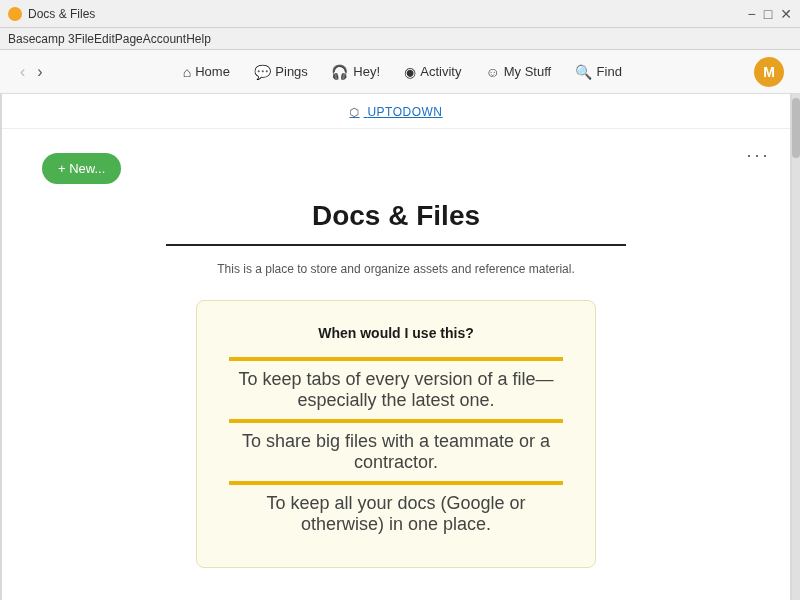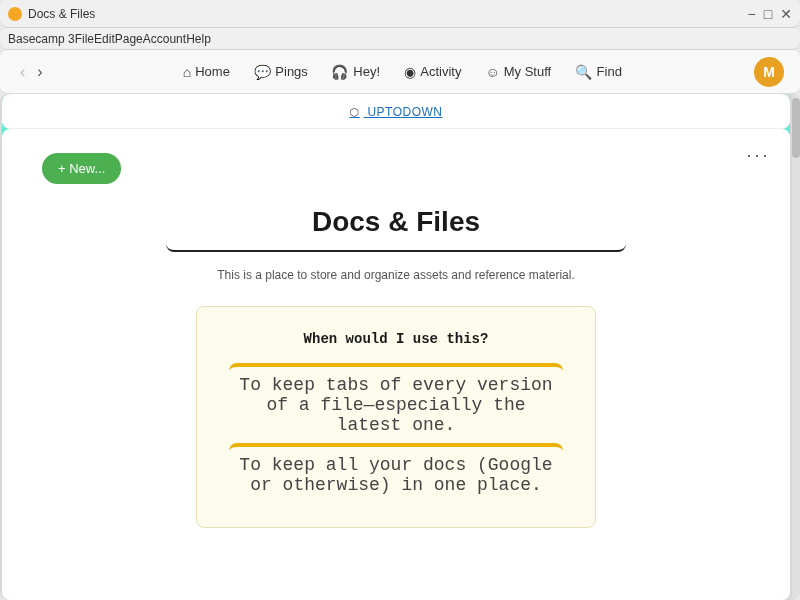--- a/index.html
+++ b/index.html
@@ -1,15 +1,15 @@
 <!DOCTYPE html>
 <html><head>
   <meta charset="utf-8">
   <style>
-    * { box-sizing: border-box; margin: 0; padding: 0; border-radius: 8px; }
+    * { box-sizing: border-box; margin: 0; padding: 0; }
     body {
       font-family: -apple-system, BlinkMacSystemFont, 'Segoe UI', sans-serif;
       background: #e8e8e8;
       width: 800px;
       height: 600px;
       overflow: hidden;
       display: flex;
       flex-direction: column;
     }
 
@@ -182,21 +182,21 @@
       background: #4caf50;
       color: white;
       border: none;
       border-radius: 20px;
       padding: 8px 16px;
       font-size: 13px;
       cursor: pointer;
       display: inline-flex;
       align-items: center;
       gap: 4px;
-      margin-bottom: 22px;
+      margin-bottom: 16px;
     }
 
     .page-title {
       font-size: 28px;
       font-weight: 700;
       color: #1a1a1a;
       text-align: center;
       margin-bottom: 4px;
       padding-bottom: 12px;
       border-bottom: 2px solid #222;
@@ -213,21 +213,20 @@
     }
 
     
     .info-box {
       background: #fdfbec;
       border: 1px solid #e8e0b8;
       border-radius: 8px;
       padding: 24px 32px;
       max-width: 400px;
       margin: 8px auto;
-      font-family: Liberation Mono, monospace;
     }
     .info-box-title {
       font-size: 14px;
       font-weight: 700;
       color: #1a1a1a;
       text-align: center;
       margin-bottom: 16px;
     }
     .info-box-item {
       font-size: 18px;
@@ -327,20 +326,21 @@
       
       <h1 class="page-title">Docs &amp; Files</h1>
 
       
       <p class="page-subtitle">This is a place to store and organize assets and reference material.</p>
 
       
       <div class="info-box">
         <div class="info-box-title">When would I use this?</div>
         <div class="info-box-item">To keep tabs of every version of a file—especially the latest one.</div>
+        <div class="info-box-item">To share big files with a teammate or a contractor.</div>
         <div class="info-box-item">To keep all your docs (Google or otherwise) in one place.</div>
       </div>
     </div>
   </div>
   <div class="scrollbar-track">
     <div class="scrollbar-thumb"></div>
   </div>
 </div>
 
 </body></html>

